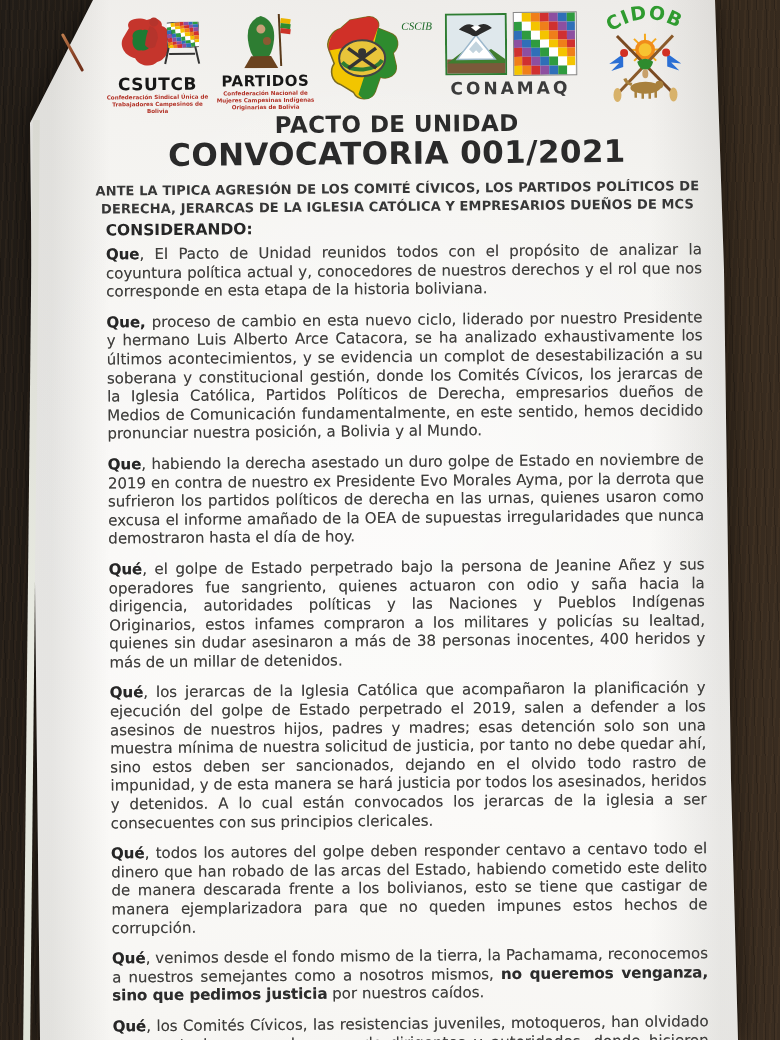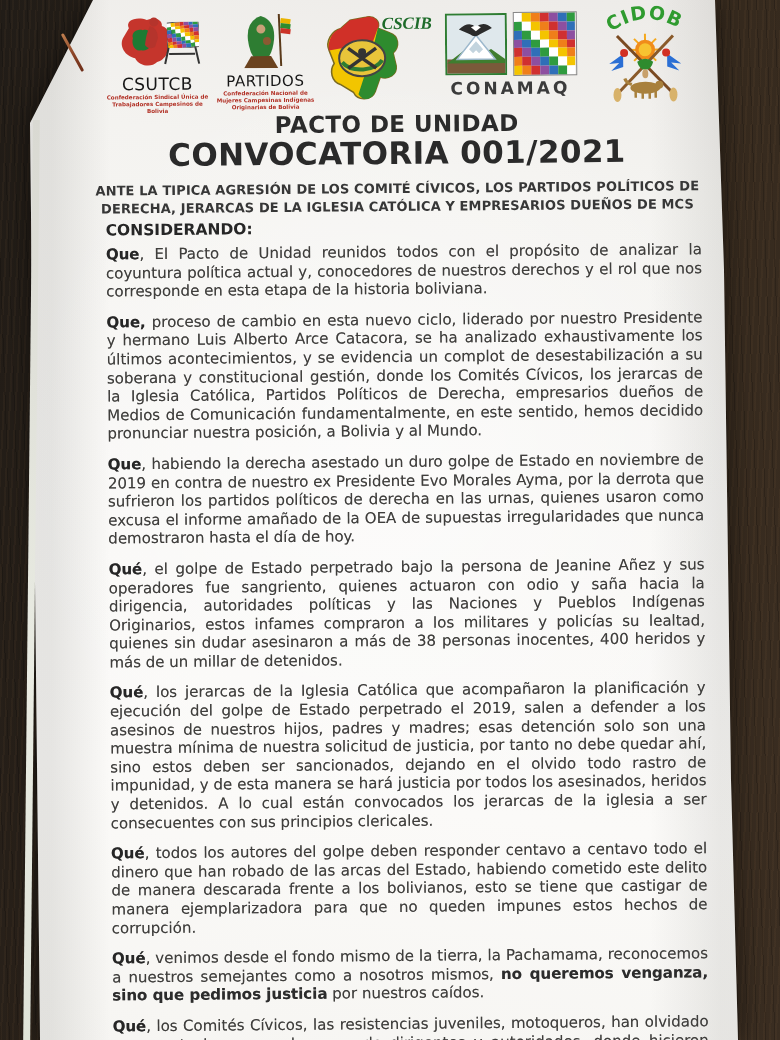--- a/index.html
+++ b/index.html
@@ -24,27 +24,27 @@
     background:linear-gradient(180deg,#d9d9d2,#e9ebe2 60%,#dfe3d8);
     transform:rotate(.6deg);}
   .stick{position:absolute;left:71px;top:31px;width:3px;height:43px;border-radius:2px;
     transform:rotate(-29deg);background:linear-gradient(180deg,#c08050,#8a4326 55%,#6e2f1a);}
 
   .content{position:absolute;inset:0;transform:rotate(-.5deg);transform-origin:390px 500px;color:#3f3e3c;}
 
   
   .logos{position:absolute;left:104px;top:8px;width:600px;height:100px;}
   .logo{position:absolute;text-align:center;}
-  .logo-label{font-weight:normal;color:#171717;letter-spacing:.5px;}
+  .logo-label{font-weight:bold;color:#171717;letter-spacing:.5px;}
   .tagline{color:#b23227;font-weight:bold;font-size:5.6px;line-height:7px;}
   .wiphala{display:grid;grid-template-columns:repeat(7,1fr);grid-template-rows:repeat(7,1fr);}
   .conamaq-imgs{display:flex;gap:7px;justify-content:center;}
   .conamaq-label{font-weight:bold;font-size:17px;letter-spacing:3px;color:#3b3b3b;margin-top:3px;}
-  .cscib-label{font-family:"Liberation Serif","DejaVu Serif",serif;font-style:italic;font-weight:bold;
-    font-size:17px;color:#1e6b2a;position:absolute;right:0;top:4px;}
+  .cscib-label{font-family:"Liberation Serif","DejaVu Serif",serif;font-style:italic;font-weight:normal;
+    font-size:11px;color:#1e6b2a;position:absolute;right:0;top:10px;}
 
   
   .title1{position:absolute;left:94px;top:111px;width:612px;text-align:center;
     font-size:23px;font-weight:bold;color:#2b2b2b;letter-spacing:.4px;}
   .title2{position:absolute;left:94px;top:135px;width:612px;text-align:center;
     font-size:31px;font-weight:bold;color:#2a2a2a;letter-spacing:.4px;}
   .heading{position:absolute;left:94px;top:180px;width:612px;text-align:center;
     font-size:13px;font-weight:bold;color:#373737;line-height:17.5px;letter-spacing:.1px;}
   .section-label{position:absolute;left:108px;top:219px;font-size:15.5px;font-weight:bold;color:#262626;}
 

